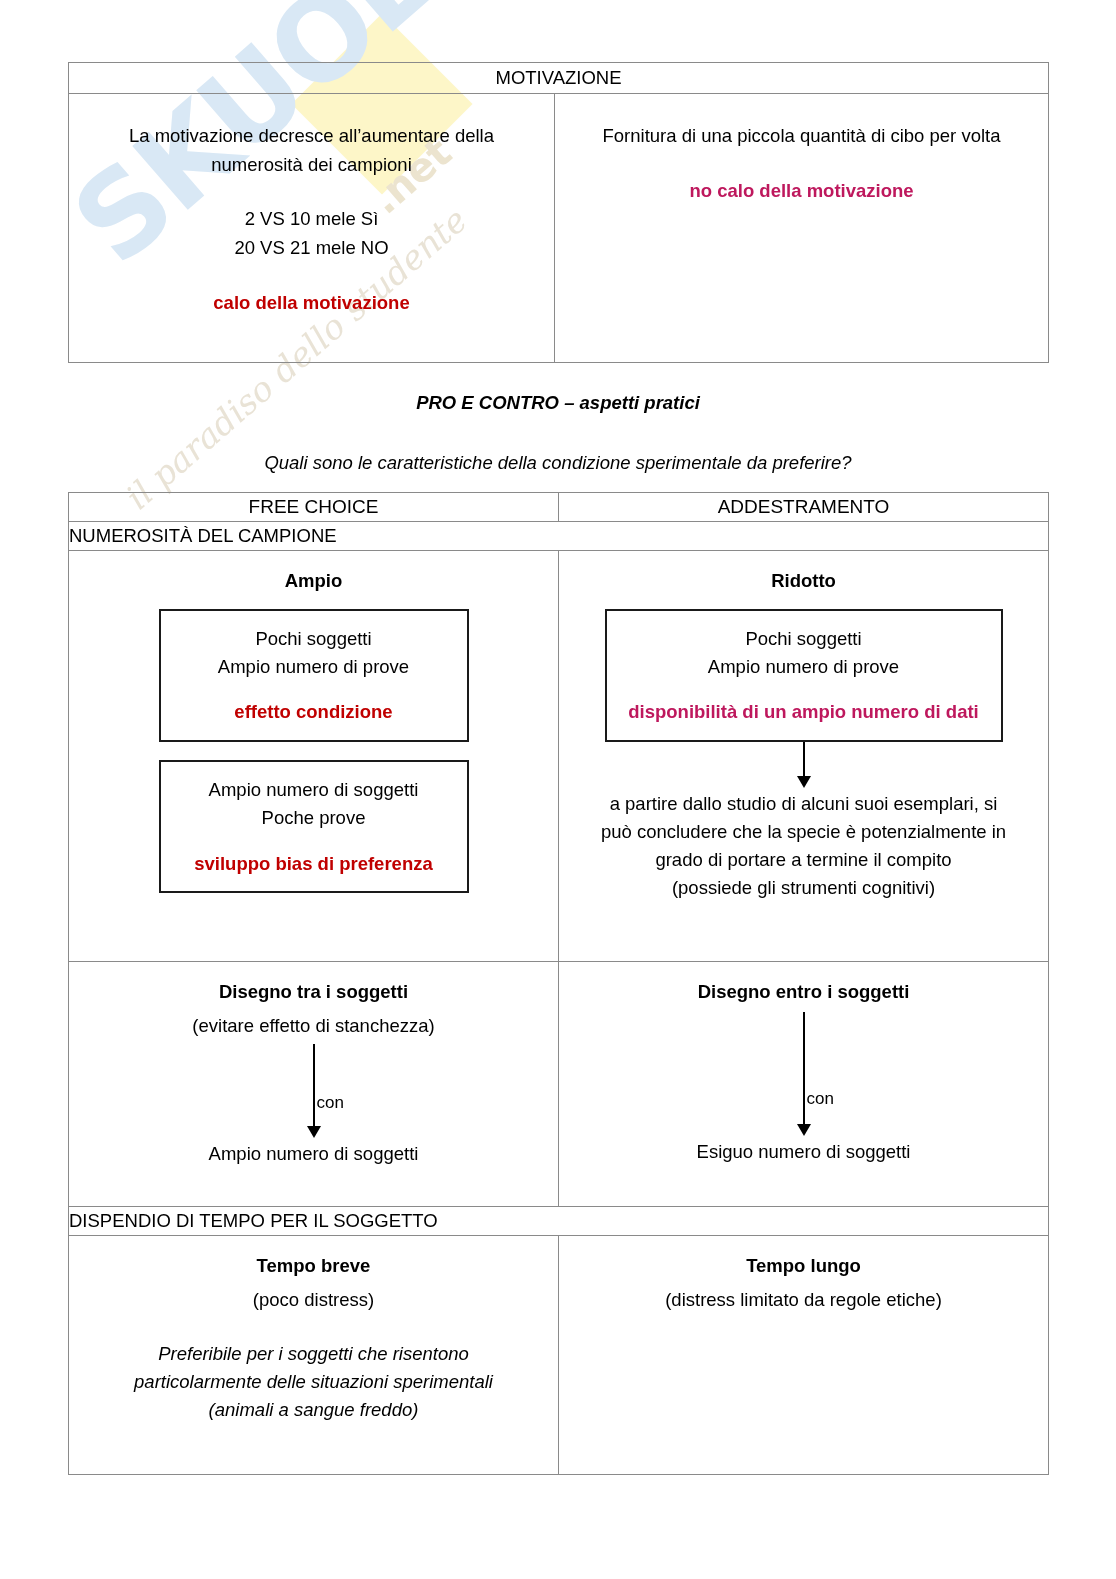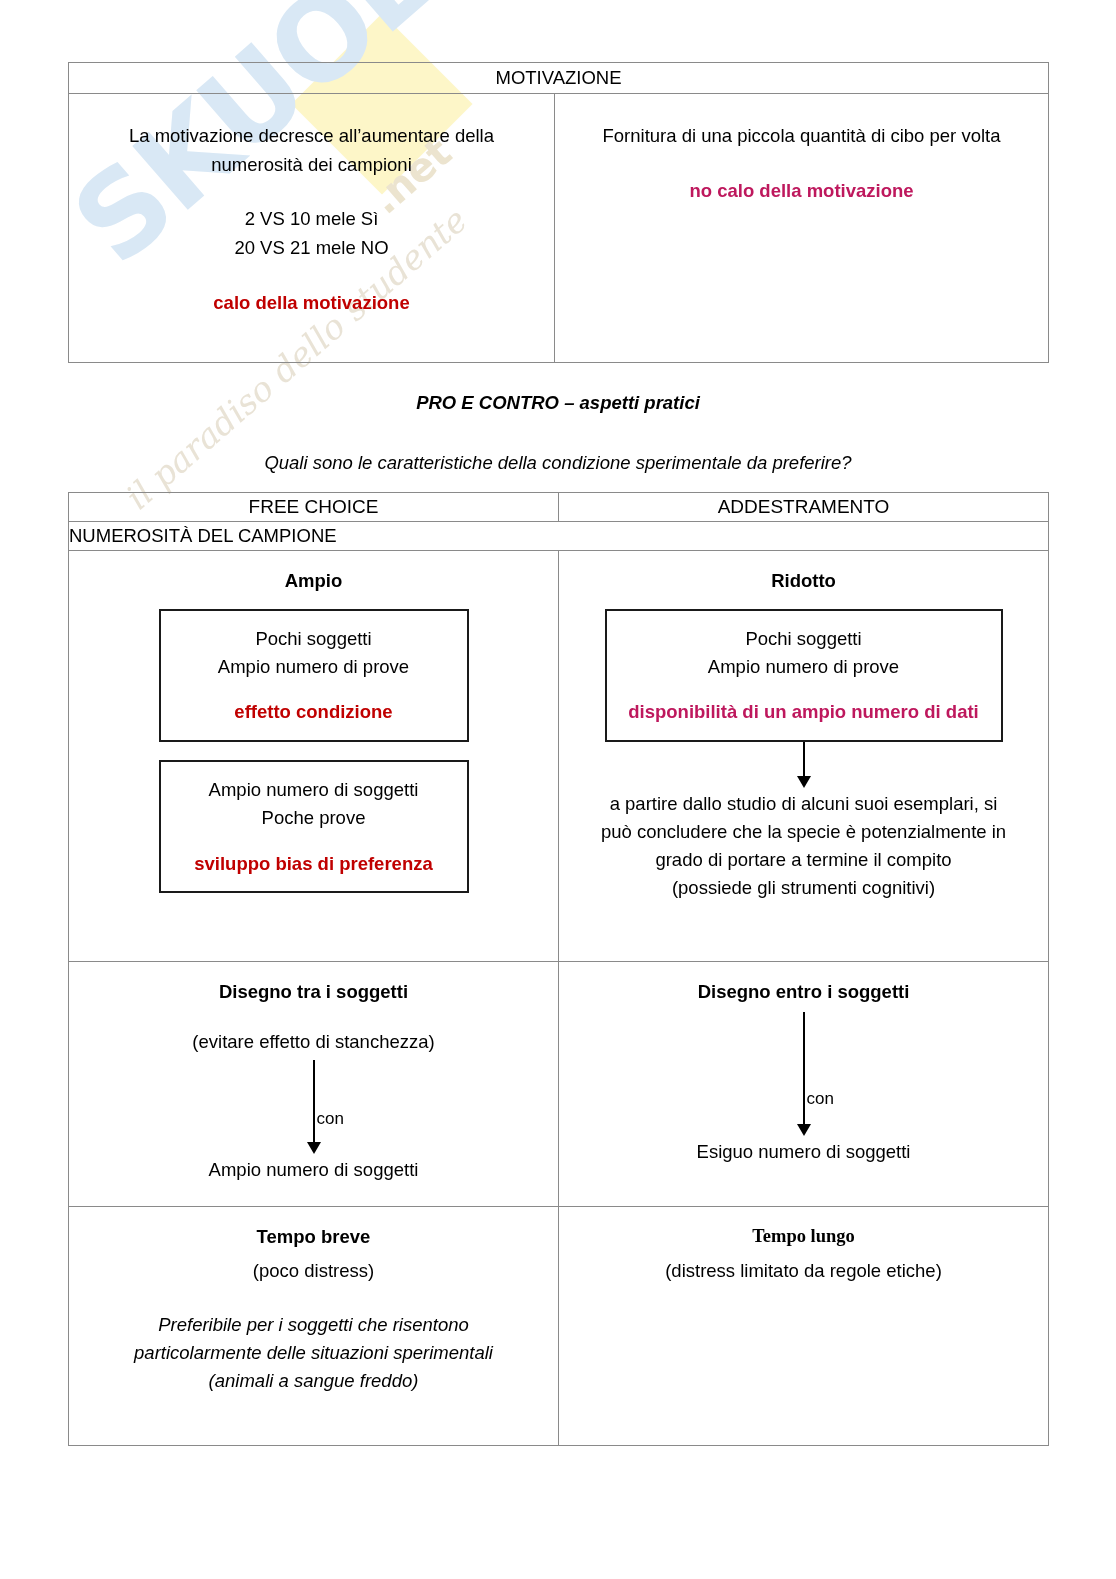--- a/index.html
+++ b/index.html
@@ -339,53 +339,56 @@
           <div>può concludere che la specie è potenzialmente in</div>
           <div>grado di portare a termine il compito</div>
           <div>(possiede gli strumenti cognitivi)</div>
         </div>
       </td>
     </tr>
 
 
     <tr>
       <td class="t2-cell" style="height:212px;">
-        <div class="subhead" style="margin-bottom:22px;">Disegno tra i soggetti</div>
+        <div class="subhead" style="margin-bottom:6px;">Disegno tra i soggetti</div>
         <div>(evitare effetto di stanchezza)</div>
         <div class="arrow" style="height:96px;margin-top:4px;">
           <div class="shaft" style="height:84px;"></div>
           <div class="head" style="top:82px;"></div>
           <div class="shaft-label" style="top:30px;">con</div>
         </div>
         <div>Ampio numero di soggetti</div>
       </td>
       <td class="t2-cell">
         <div class="subhead" style="margin-bottom:6px;">Disegno entro i soggetti</div>
         <div class="arrow" style="height:126px;margin-top:4px;">
           <div class="shaft" style="height:114px;"></div>
           <div class="head" style="top:112px;"></div>
           <div class="shaft-label" style="top:58px;">con</div>
         </div>
         <div>Esiguo numero di soggetti</div>
       </td>
     </tr>
 
+    <tr>
+      <td class="t2-section" colspan="2">DISPENDIO DI TEMPO PER IL SOGGETTO</td>
+    </tr>
 
     <tr>
       <td class="t2-cell" style="height:206px;">
         <div class="subhead" style="margin-bottom:6px;">Tempo breve</div>
         <div>(poco distress)</div>
         <div class="gap-md"></div>
         <div class="italic-block">
           <div>Preferibile per i soggetti che risentono</div>
           <div>particolarmente delle situazioni sperimentali</div>
           <div>(animali a sangue freddo)</div>
         </div>
       </td>
       <td class="t2-cell">
-        <div class="subhead" style="margin-bottom:6px;font-family:Liberation Serif, serif;">Tempo lungo</div>
+        <div class="subhead" style="margin-bottom:6px;">Tempo lungo</div>
         <div>(distress limitato da regole etiche)</div>
       </td>
     </tr>
   </tbody>
     </table>
 
 </div>
 
 </body></html>

